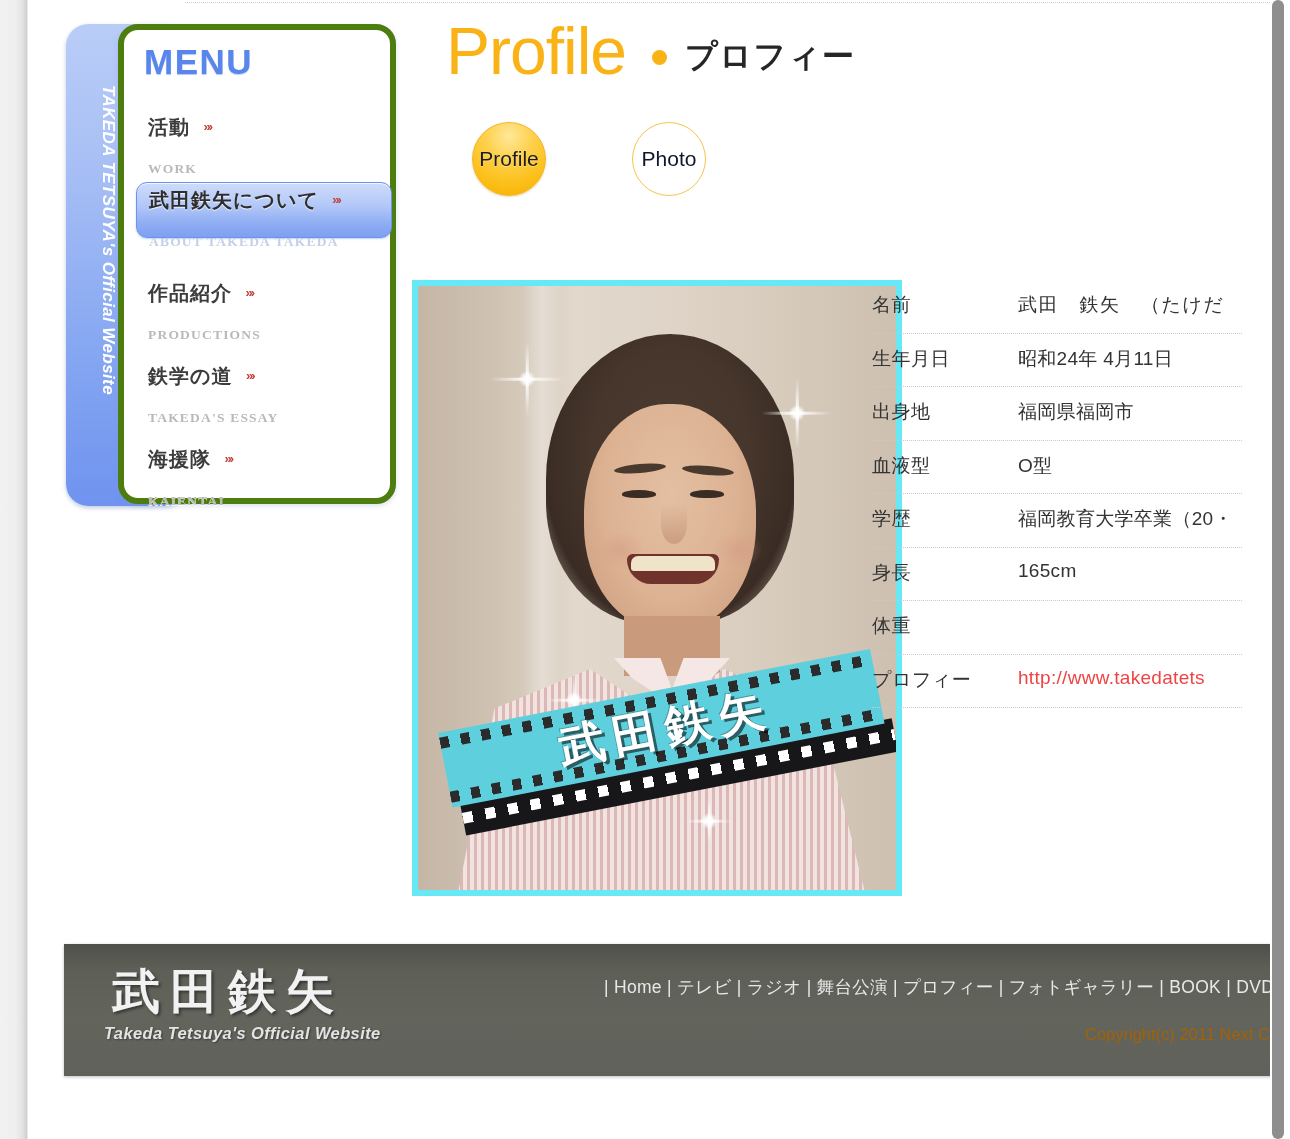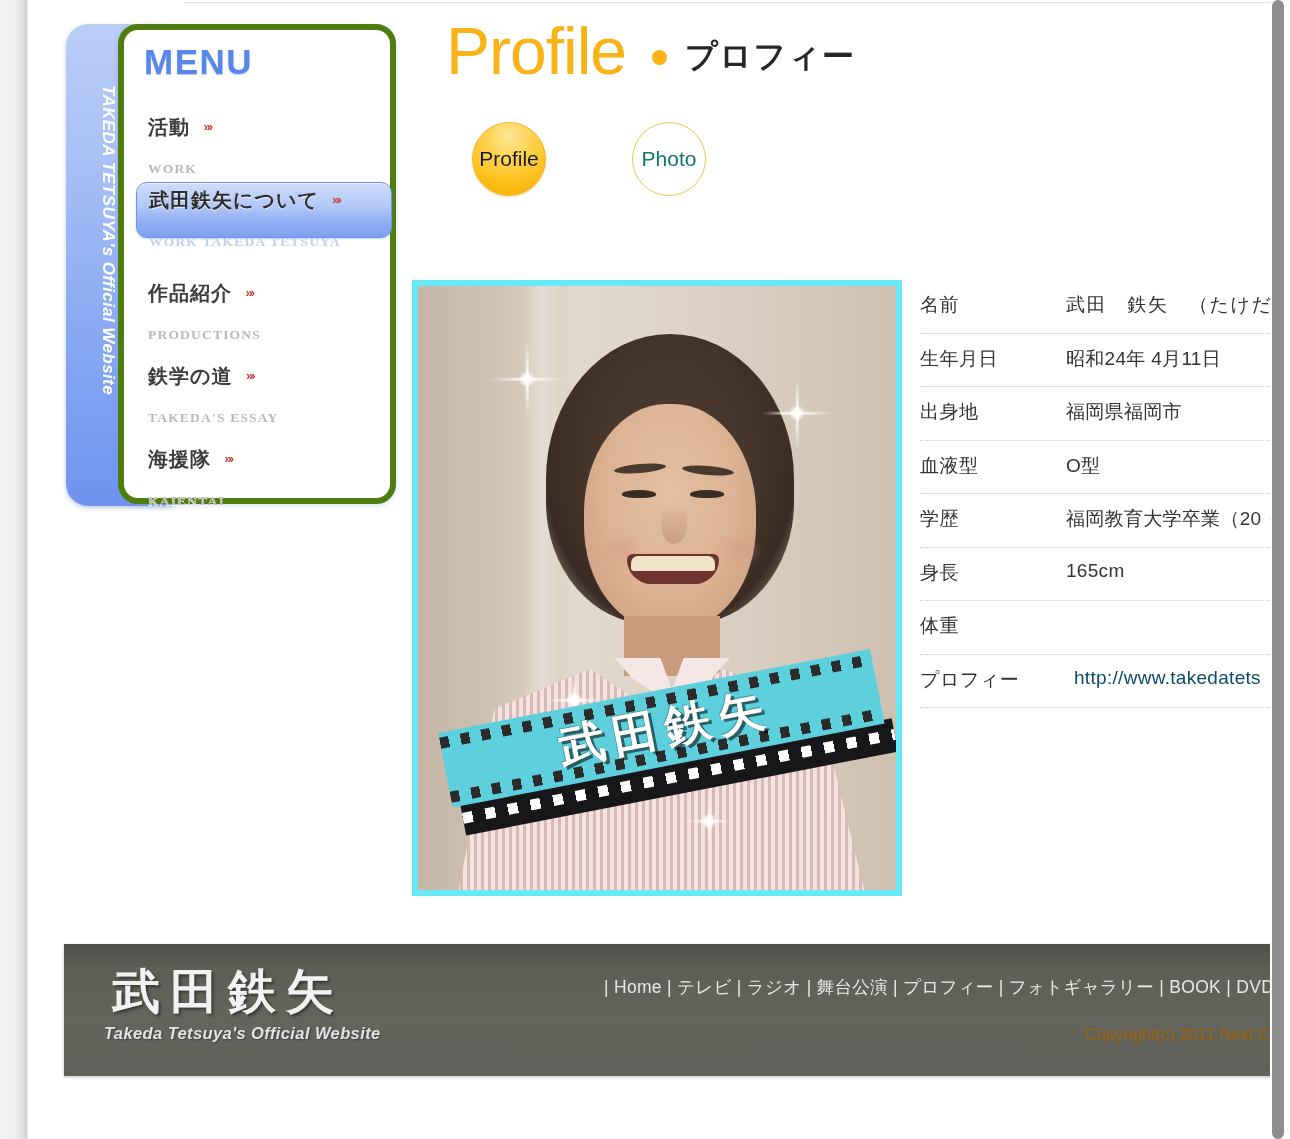--- a/index.html
+++ b/index.html
@@ -208,21 +208,21 @@
   }
   .round-tab.selected {
     background: radial-gradient(circle at 50% 18%, #ffe89a 0%, #fdd14d 34%, #fcbf18 70%, #f6ae00 100%);
     color: #1c1c1c;
     border: 1px solid #f3b62a;
     box-shadow: 0 1px 2px rgba(190,150,40,0.35);
     text-shadow: 0 1px 0 rgba(255,255,255,0.35);
   }
   .round-tab.unselected {
     background: #ffffff;
-    color: #0f766e;
+    color: #0f172a;
     border: 1.5px solid #f5c54a;
   }
   #tab-gap { width: 86px; }
 
   
   #photo-frame {
     position: absolute;
     left: 412px; top: 280px;
     width: 490px; height: 616px;
     border: 6px solid #66e8f5;
@@ -396,21 +396,21 @@
     font-weight: bold;
     color: #ffffff;
     letter-spacing: 8px;
     text-shadow: 3px 3px 0 rgba(0,0,0,0.55), -1px -1px 0 rgba(0,0,0,0.25);
     line-height: 60px;
   }
 
   
   #profile-table {
     position: absolute;
-    left: 920px; top: 280px;
+    left: 872px; top: 280px;
     width: 370px;
   }
   .profile-row {
     display: flex;
     align-items: flex-start;
     height: 53.5px;
     border-bottom: 1px dotted #c9c9c9;
     box-sizing: border-box;
   }
   .profile-row:first-child { }
@@ -424,21 +424,21 @@
   }
   .profile-value {
     flex: 1;
     font-size: 19px;
     color: #333333;
     padding-top: 12px;
     white-space: nowrap;
     letter-spacing: 0.3px;
   }
   .profile-value.bold { font-weight: normal; letter-spacing: 1.5px; }
-  .profile-value.link { color: #0c4a6e; margin-left: 8px; }
+  .profile-value.link { color: #ef4444; }
 
   
   #footer {
     position: absolute;
     left: 64px; top: 944px;
     width: 1226px; height: 132px;
     background: linear-gradient(to bottom, #4e5049 0%, #5d5f57 18%, #63655d 55%, #5f615a 100%);
     box-shadow: 0 1px 3px rgba(0,0,0,0.25);
   }
   #footer-logo-ja {
@@ -495,21 +495,21 @@
 
       <div class="menu-item" style="top:80px;">
         <span class="menu-ja">活動</span>
         <span class="menu-arrows">»›</span>
         <span class="menu-en">WORK</span>
       </div>
 
       <div class="menu-item active" style="top:152px;">
         <span class="menu-ja">武田鉄矢について</span>
         <span class="menu-arrows">»›</span>
-        <span class="menu-en">WORK TAKEDA TETSUYA</span>
+        <span class="menu-en">ABOUT TAKEDA TAKEDA</span>
       </div>
 
       <div class="menu-item" style="top:246px;">
         <span class="menu-ja">作品紹介</span>
         <span class="menu-arrows">»›</span>
         <span class="menu-en">PRODUCTIONS</span>
       </div>
 
       <div class="menu-item" style="top:329px;">
         <span class="menu-ja">鉄学の道</span>

